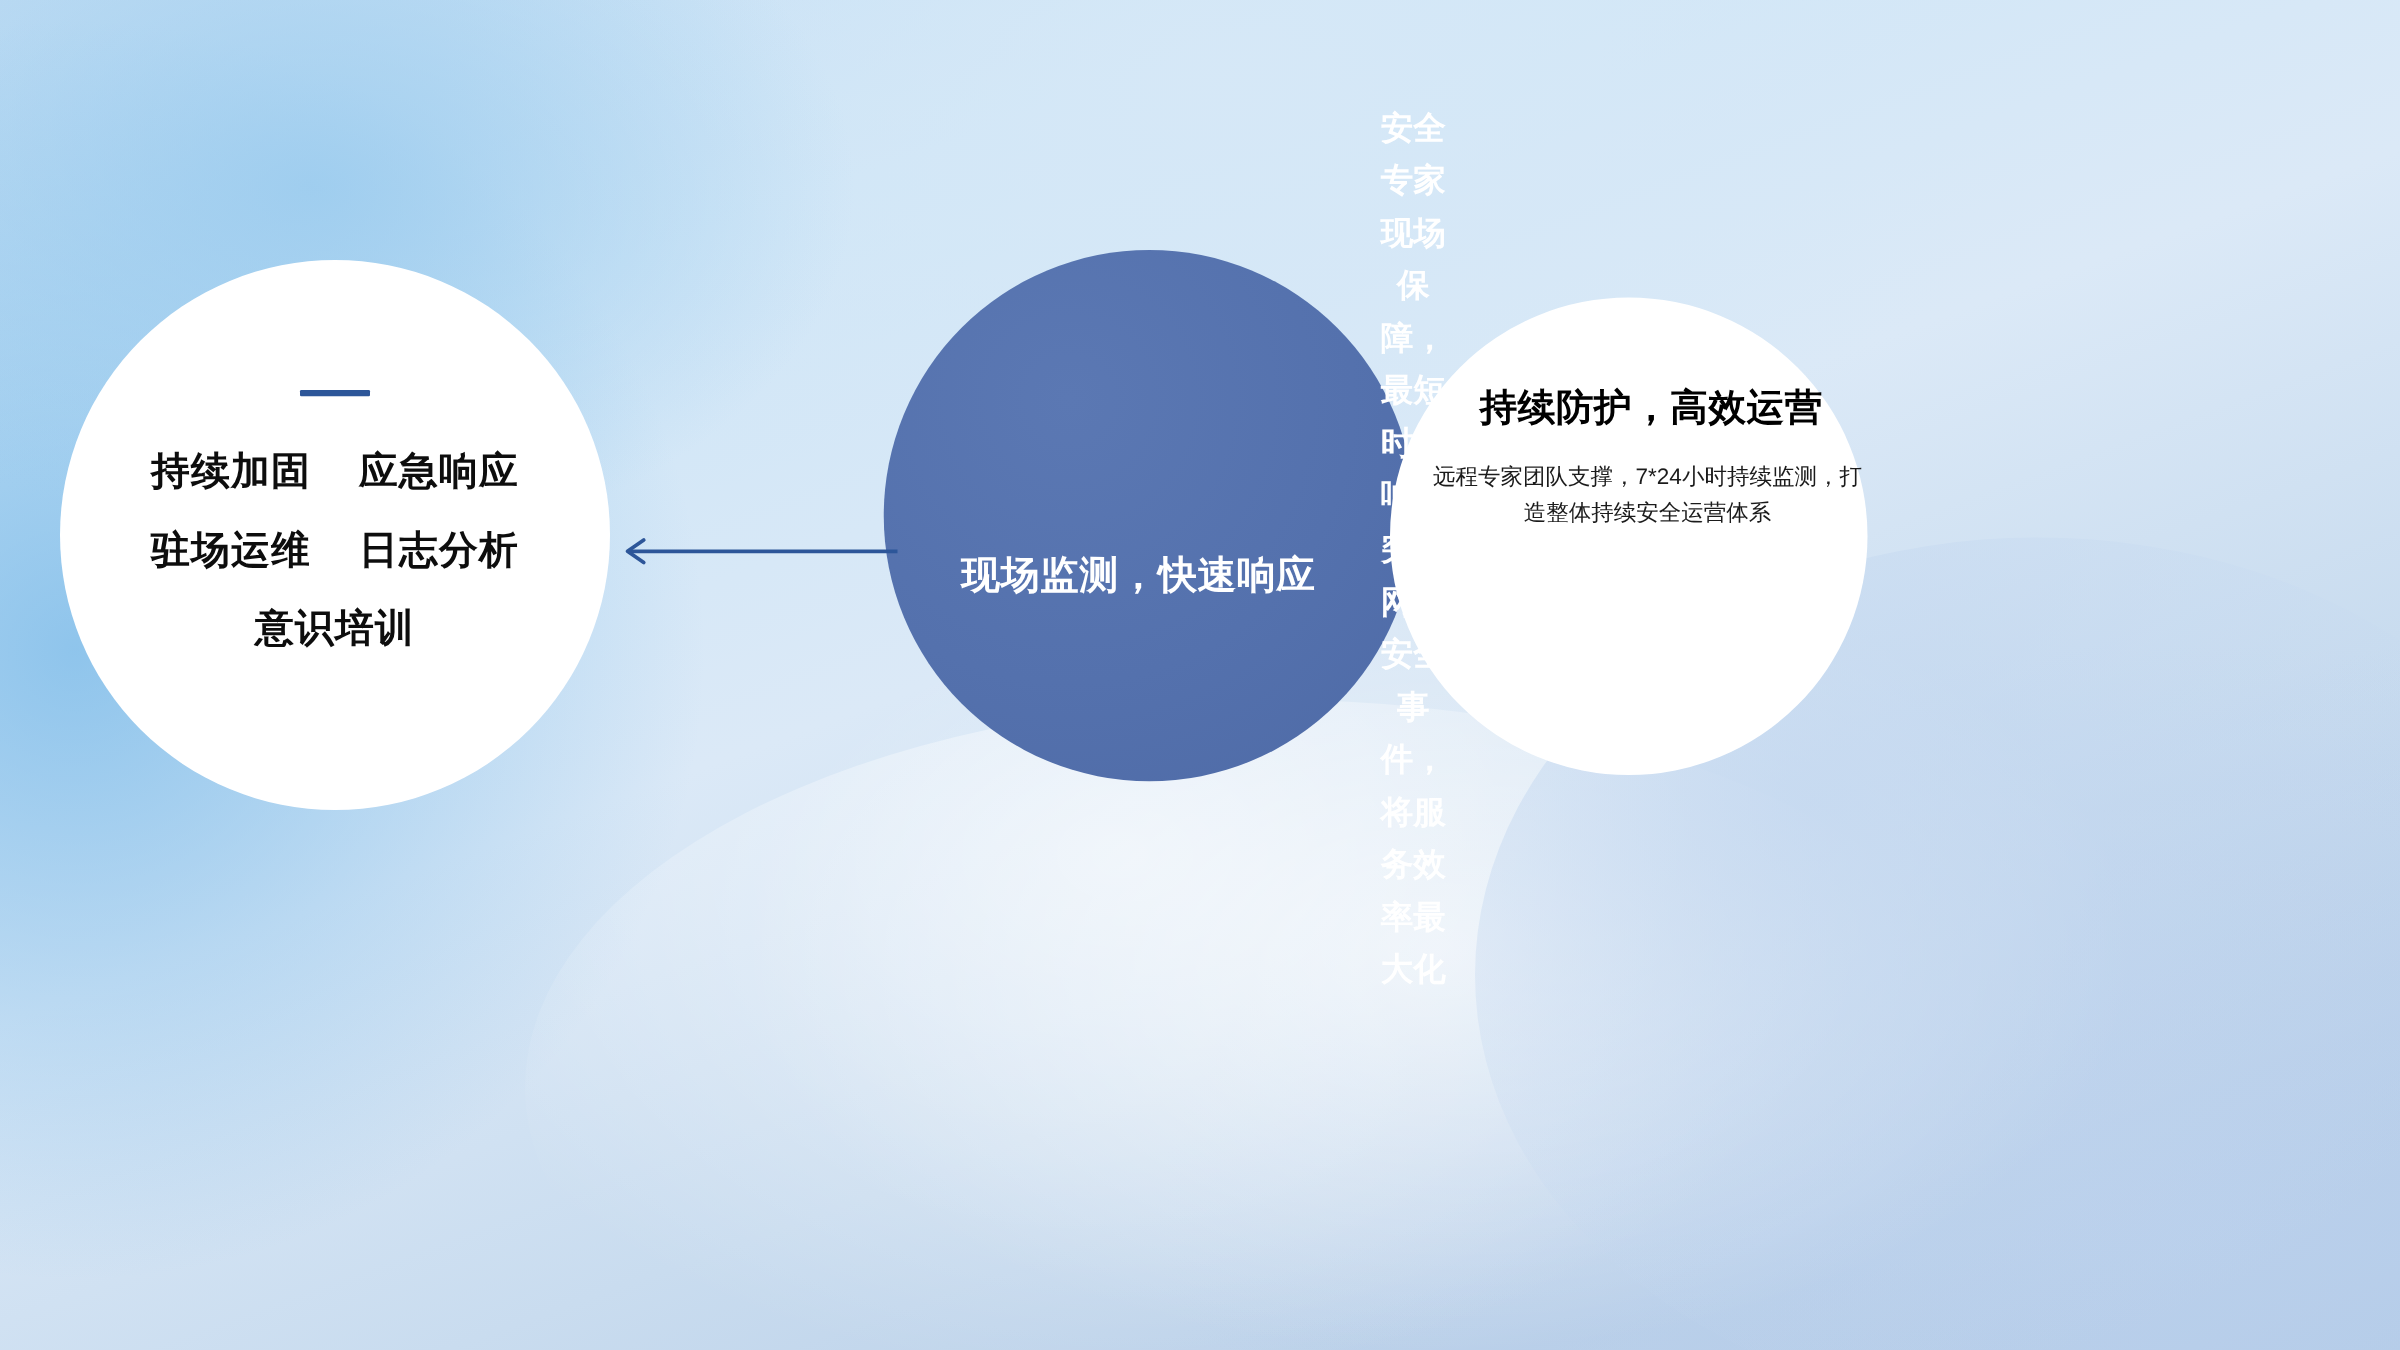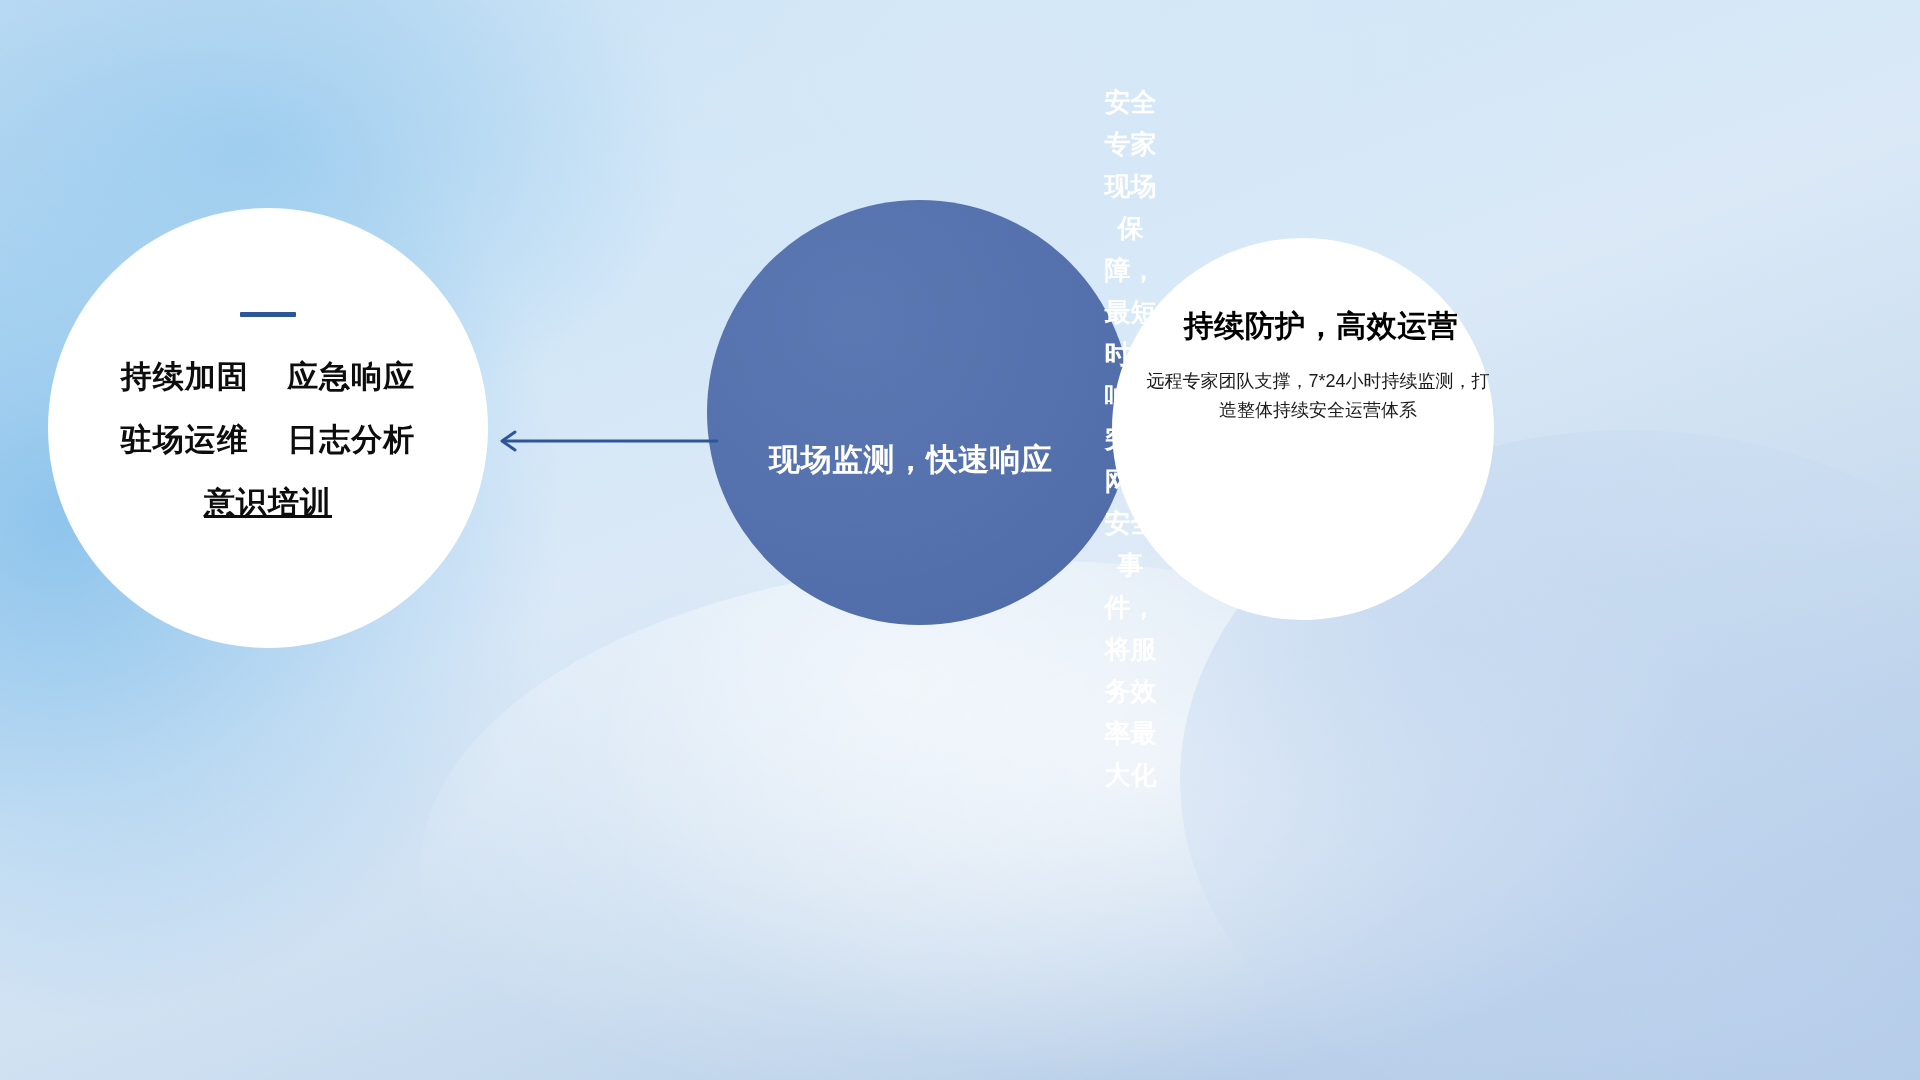--- a/index.html
+++ b/index.html
@@ -78,21 +78,21 @@
   .left-line {
     color: #0d0d0d;
     font-size: 31px;
     font-weight: 700;
     letter-spacing: 1px;
     line-height: 1.0;
     margin-bottom: 32px;
     white-space: pre;
     text-align: center;
   }
-  .left-line:last-child { margin-bottom: 16px; text-decoration: underline; }
+  .left-line:last-child { margin-bottom: 16px; }
 
   
   #circle-middle {
     left: 707px;
     top: 200px;
     width: 425px;
     height: 425px;
     background: radial-gradient(circle at 35% 28%, #5b78b3 0%, #5471ad 55%, #4e6aa6 100%);
     z-index: 4;
     display: flex;

